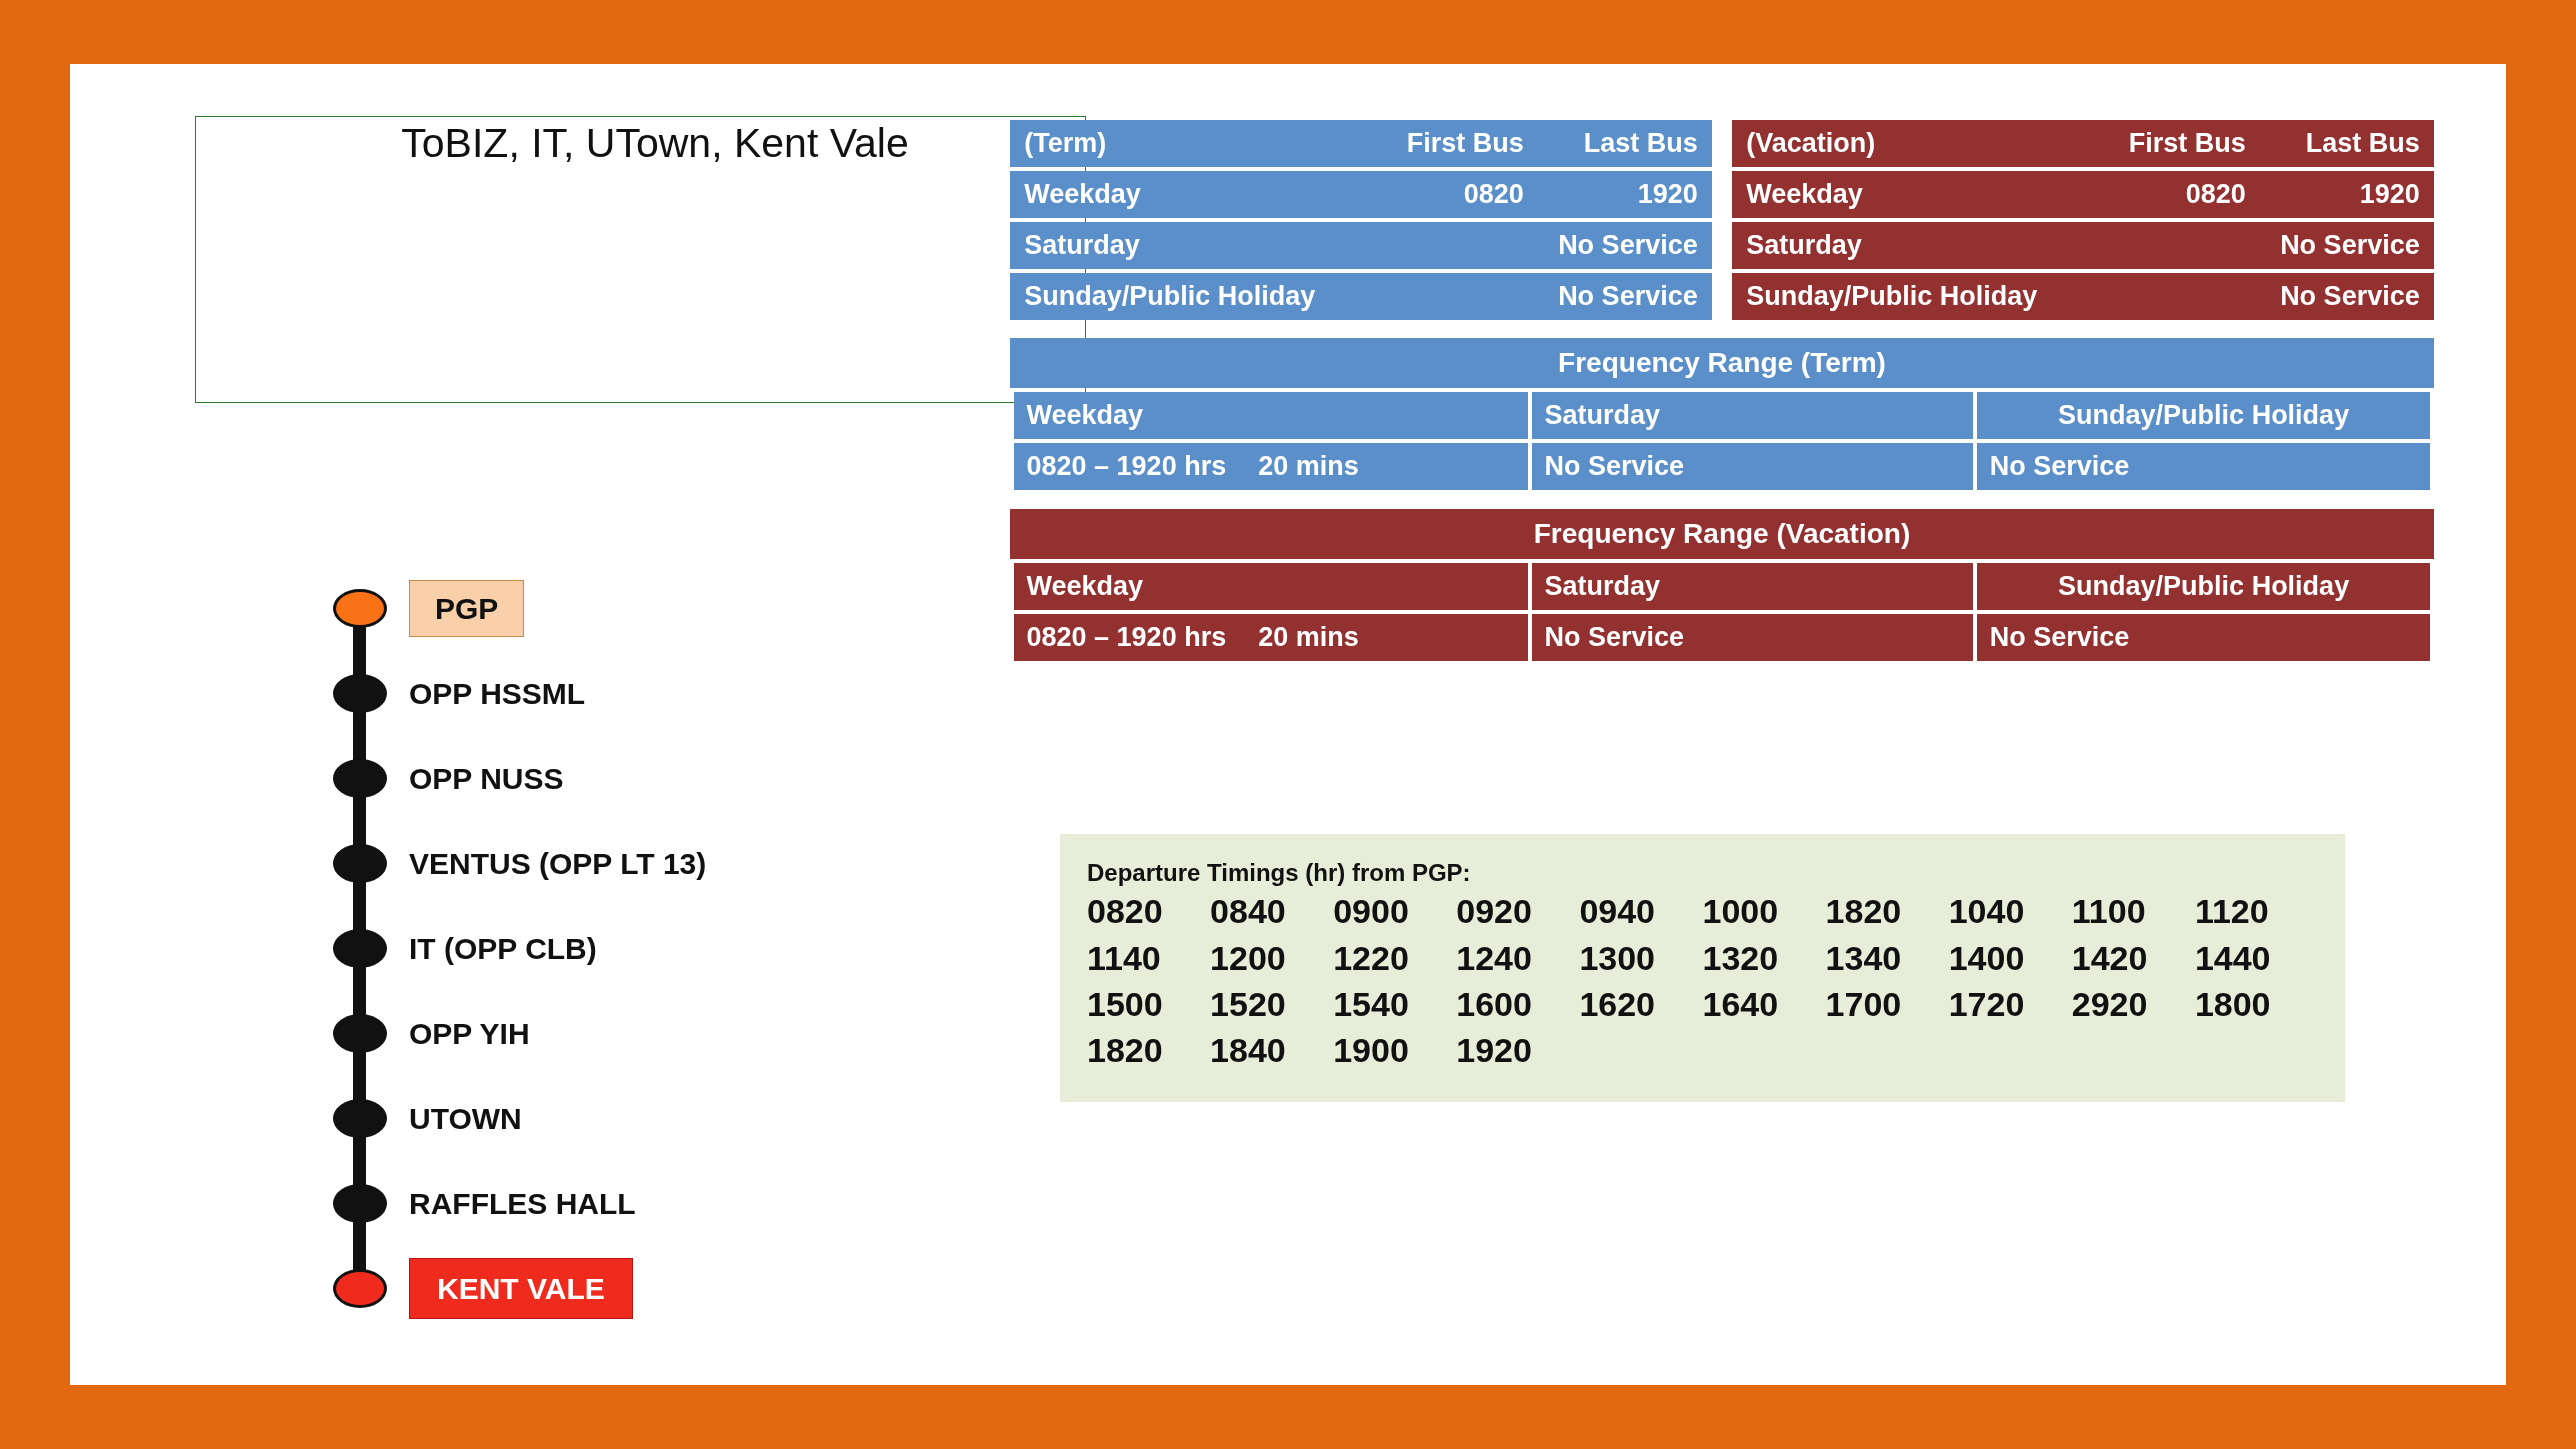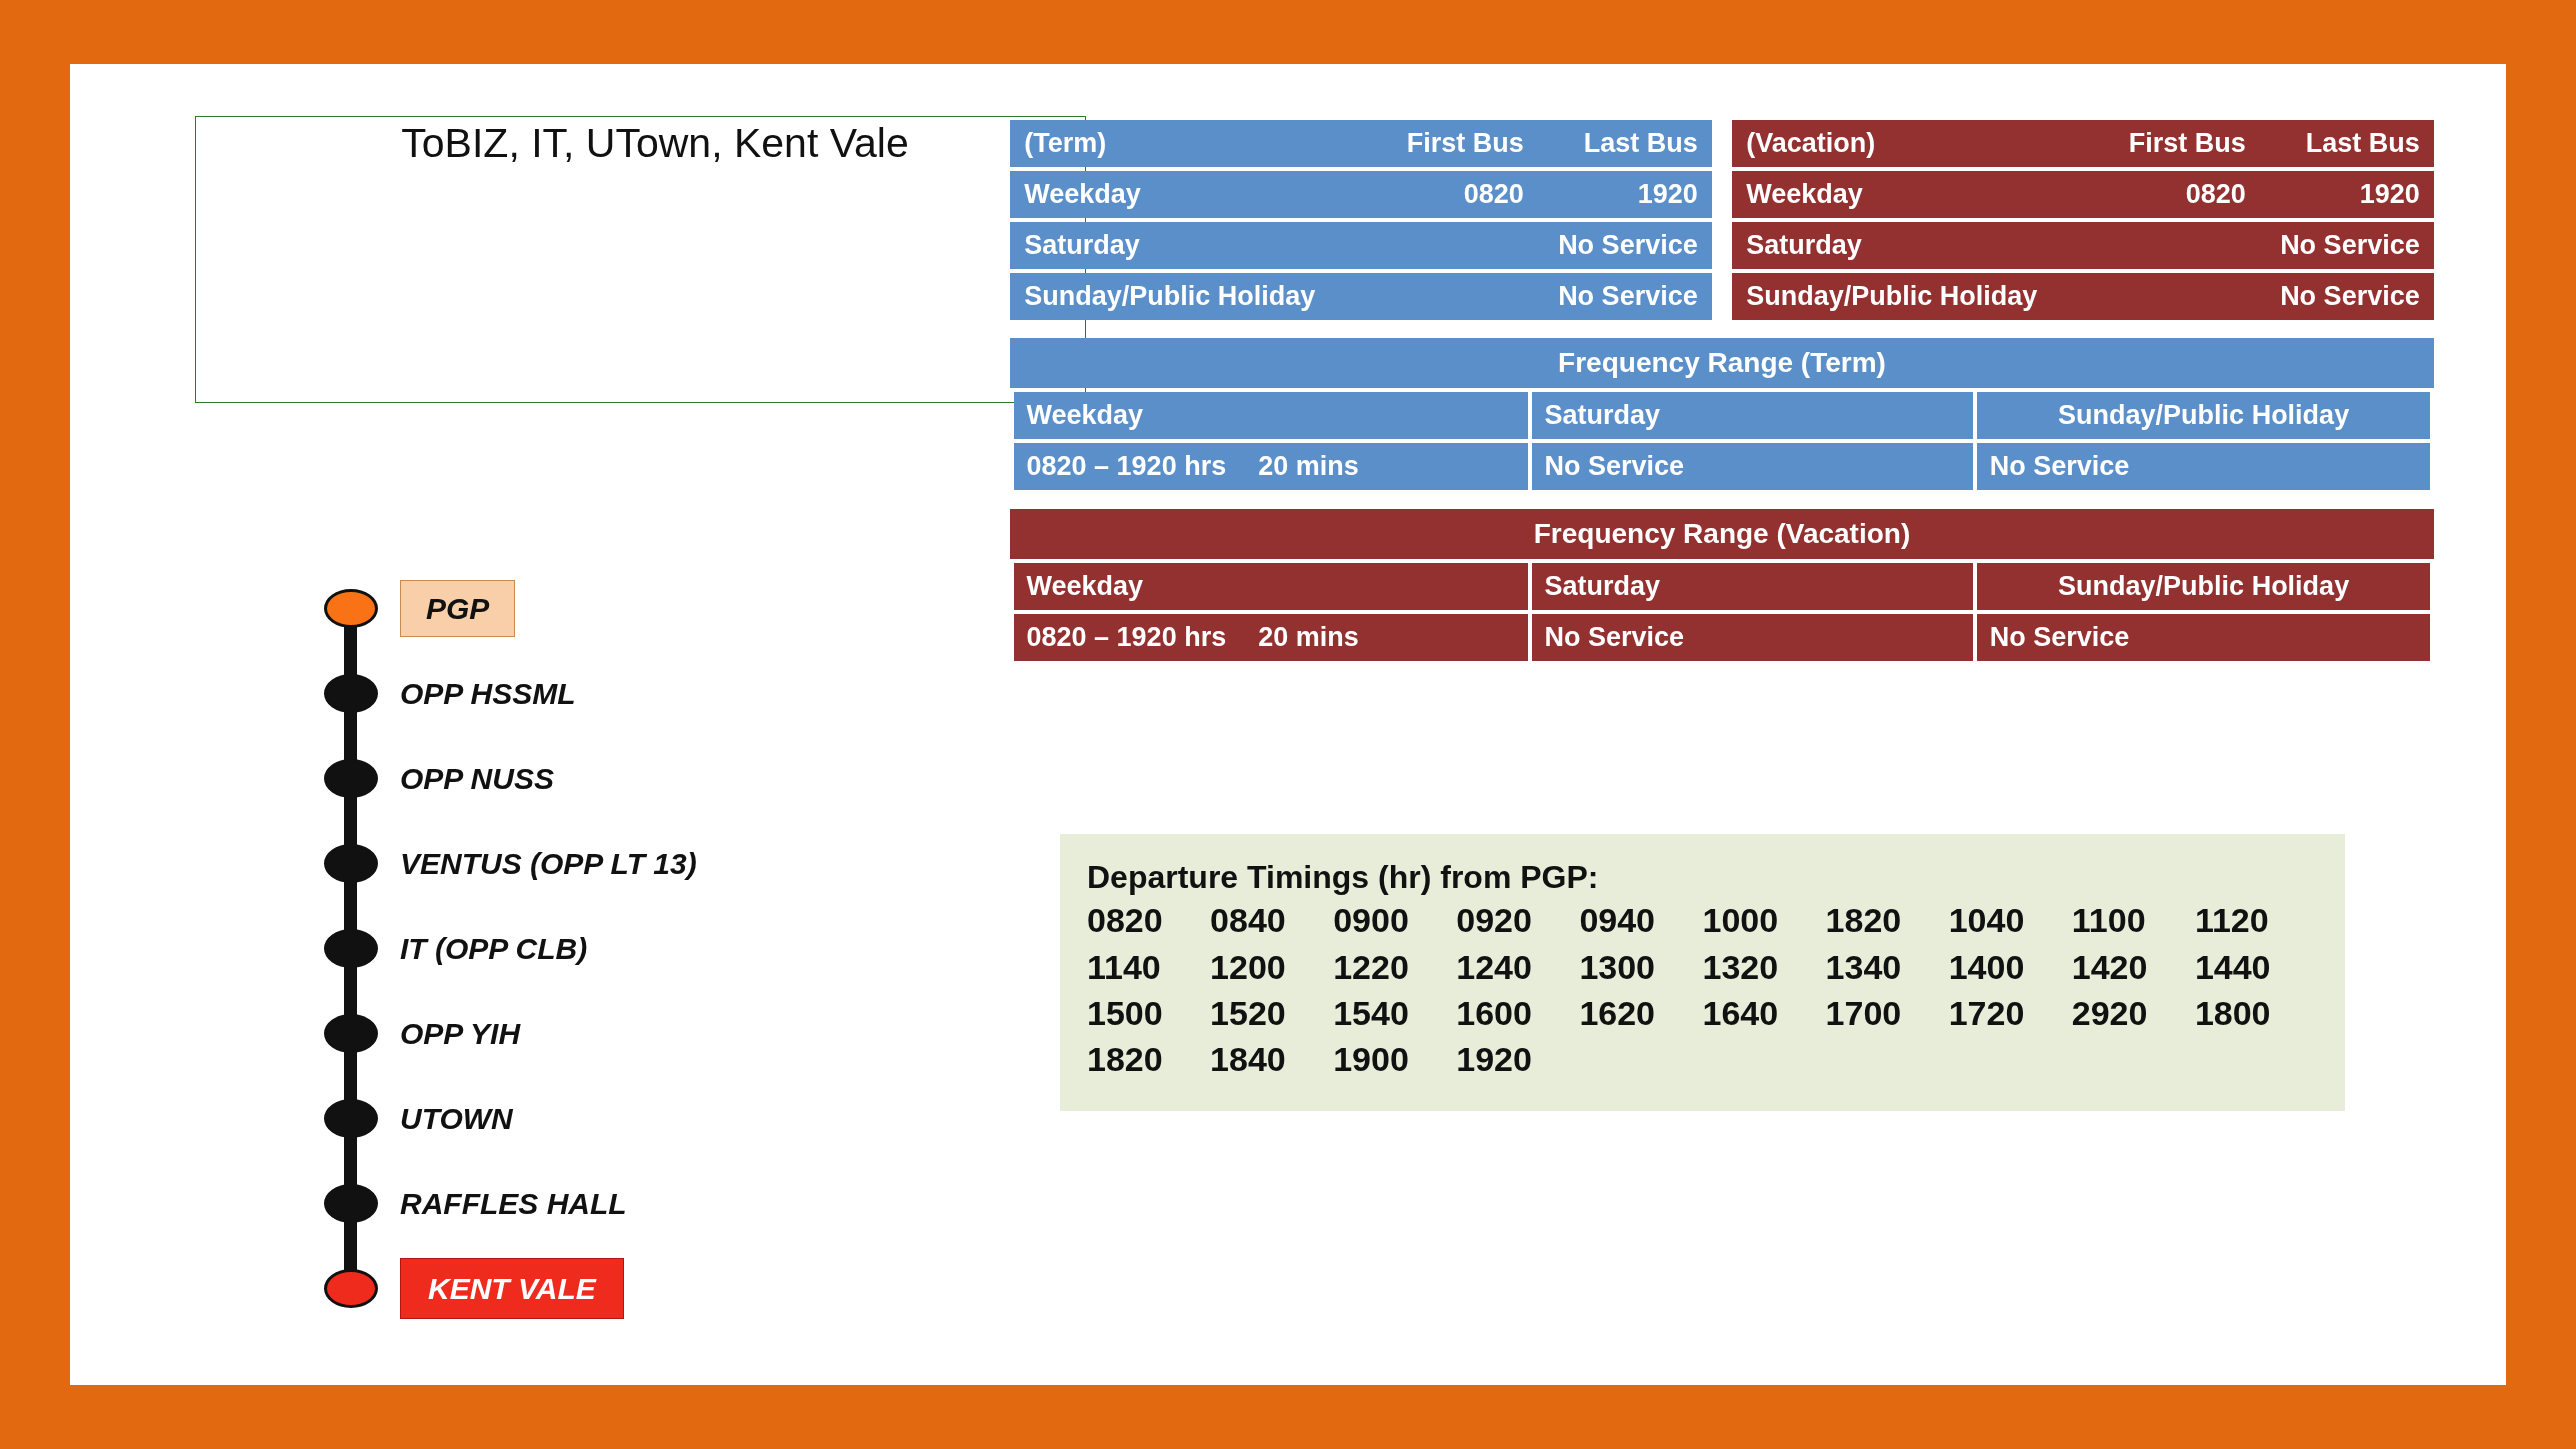--- a/index.html
+++ b/index.html
@@ -52,24 +52,23 @@
     justify-content: center;
     padding-left: 29px;
     font-size: 41px;
     color: #111111;
     line-height: 1.28;
   }
 
   
   .stops {
     position: absolute;
-    left: 242px;
+    left: 251px;
     top: 502px;
     width: 806px;
-    font-style: italic;
   }
   .stop-line {
     position: absolute;
     left: 32px;
     top: 36px;
     bottom: 36px;
     width: 12.5px;
     background: #111111;
   }
   .stop {
@@ -177,21 +176,21 @@
     position: absolute;
     left: 990px;
     top: 770px;
     width: 1285px;
     background: #e8edd9;
     padding: 25px 27px 32px 27px;
     box-sizing: border-box;
   }
   .departures h3 {
     margin: 0 0 5.4px 0;
-    font-size: 32px;
+    font-size: 24px;
     color: #111111;
   }
   .dep-grid {
     display: grid;
     grid-template-columns: repeat(10, 1fr);
     row-gap: 7.2px;
     column-gap: 0px;
   }
   .dep-grid span {
     font-size: 34px;

